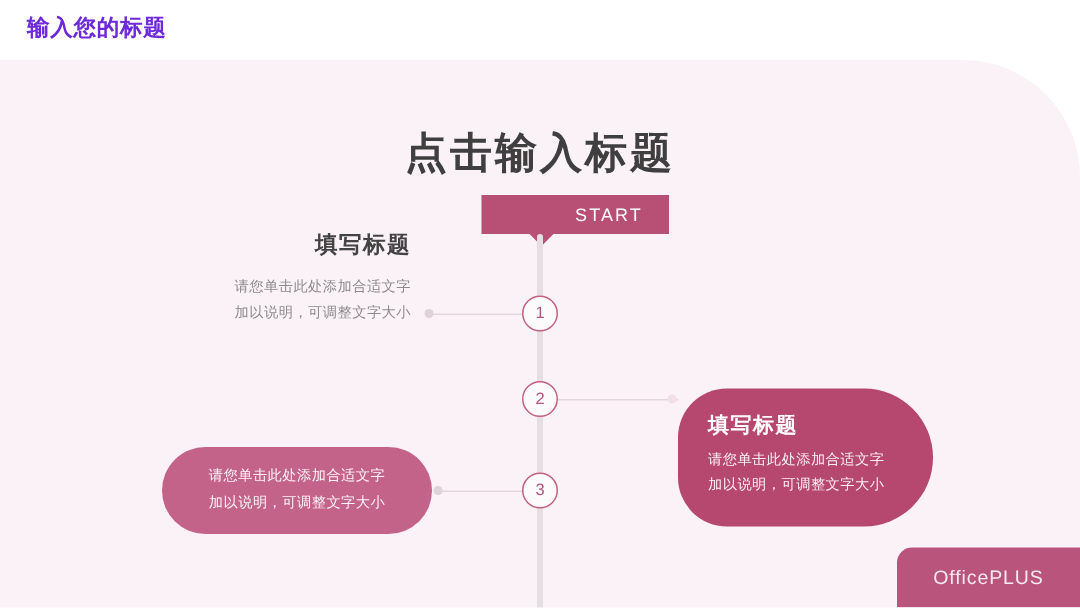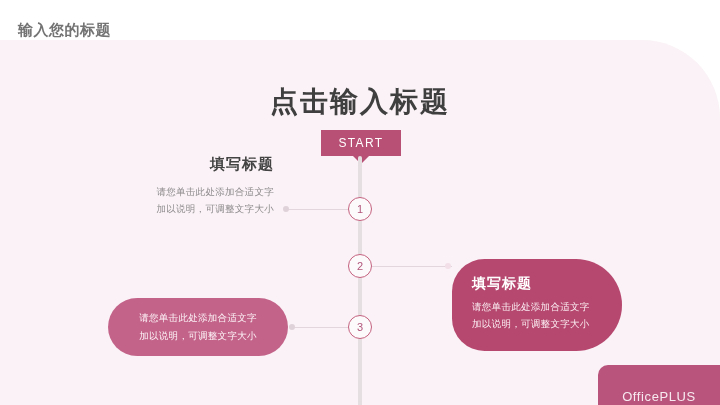--- a/index.html
+++ b/index.html
@@ -19,24 +19,24 @@
   .slide-header {
     position: absolute;
     left: 0; top: 0;
     width: 720px;
     height: 40px;
     background: #ffffff;
   }
   .slide-header-title {
     position: absolute;
     left: 18px;
-    top: 20px;
+    top: 9px;
     font-size: 15px;
     font-weight: bold;
-    color: #737373;
+    color: #6d28d9;
     letter-spacing: 0.5px;
     line-height: 20px;
     white-space: nowrap;
   }
 
   
   .content-panel {
     position: absolute;
     left: 0;
     top: 40px;
@@ -71,20 +71,21 @@
   }
   .start-badge {
     position: absolute;
     left: 0; top: 0;
     width: 80px;
     height: 26px;
     background: #b84f74;
     display: flex;
     align-items: center;
     justify-content: center;
+    padding-left: 45px;
   }
   .start-badge-label {
     font-size: 12px;
     color: #ffffff;
     letter-spacing: 1.4px;
     line-height: 14px;
   }
   .start-badge-arrow {
     position: absolute;
     left: 32px;
@@ -230,21 +231,21 @@
   
   .officeplus-badge {
     position: absolute;
     left: 598px;
     top: 325px;
     width: 122px;
     height: 40px;
     background: #b9547c;
     border-top-left-radius: 10px;
     display: flex;
-    align-items: flex-end;
+    align-items: center;
     justify-content: center;
   }
   .officeplus-label {
     font-size: 13px;
     color: #f7e9ef;
     letter-spacing: 0.6px;
     line-height: 16px;
   }
 </style>
 </head>

